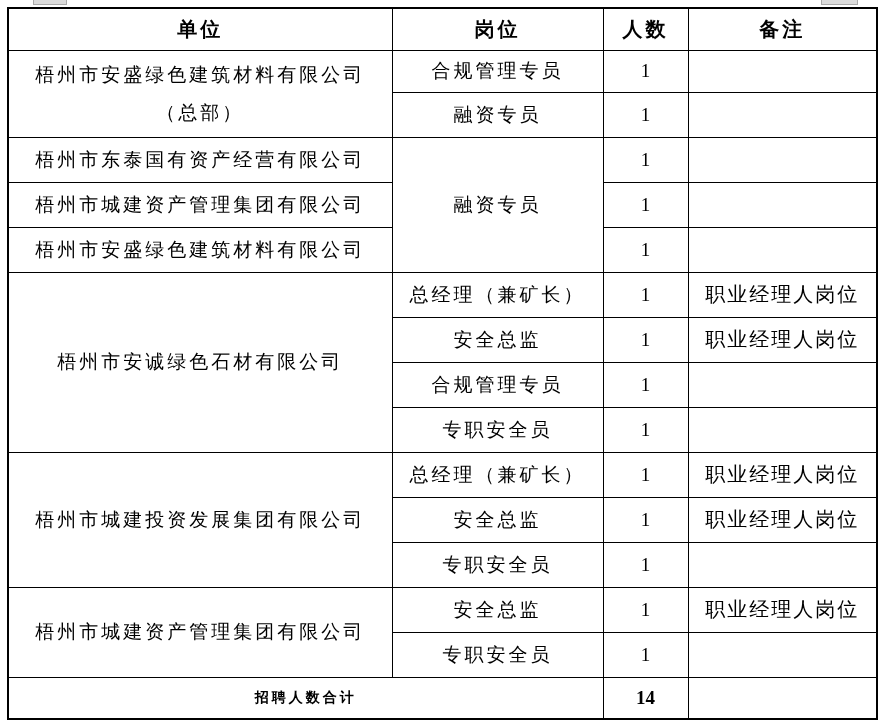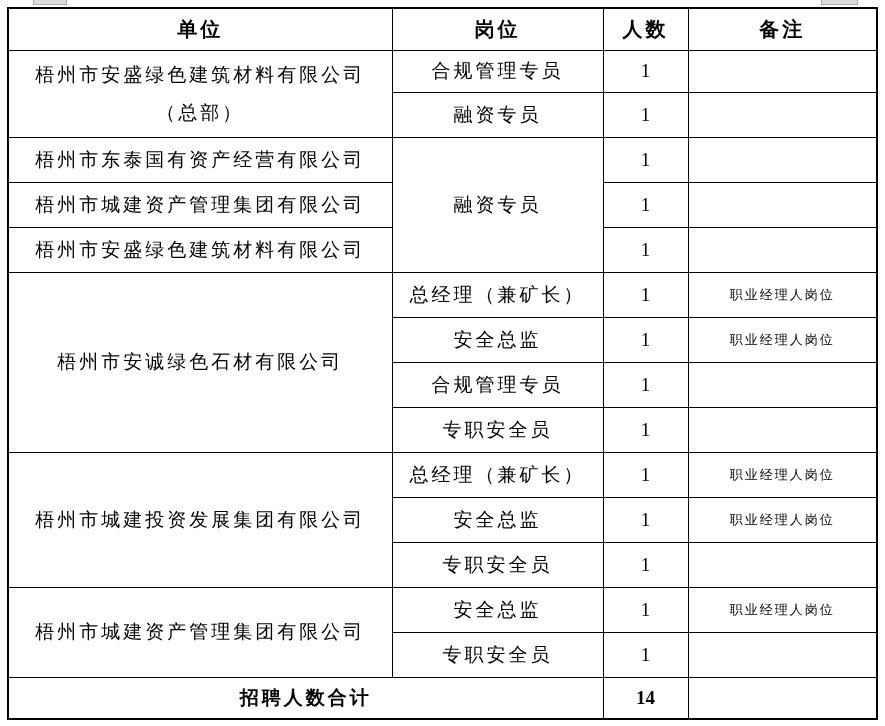--- a/index.html
+++ b/index.html
@@ -63,25 +63,25 @@
   }
   td.pos {
     font-size: 19px;
     letter-spacing: 3px;
   }
   td.num {
     font-size: 19px;
     letter-spacing: 0;
   }
   td.note {
-    font-size: 13px;
+    font-size: 20px;
     letter-spacing: 2px;
   }
   td.total-label {
-    font-size: 19px;
+    font-size: 14px;
     font-weight: bold;
     letter-spacing: 3px;
   }
   td.total-num {
     font-size: 19px;
     font-weight: bold;
   }
 </style>
 </head>
 <body>

